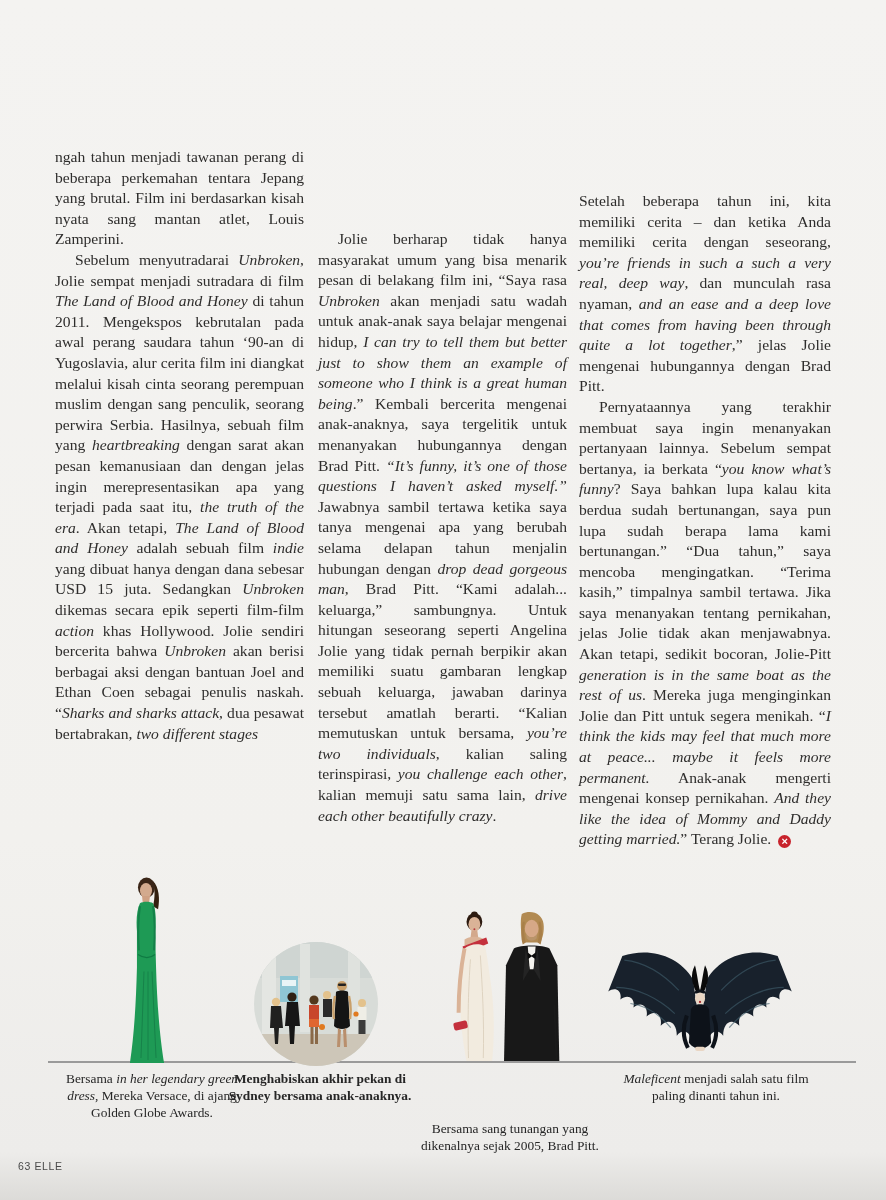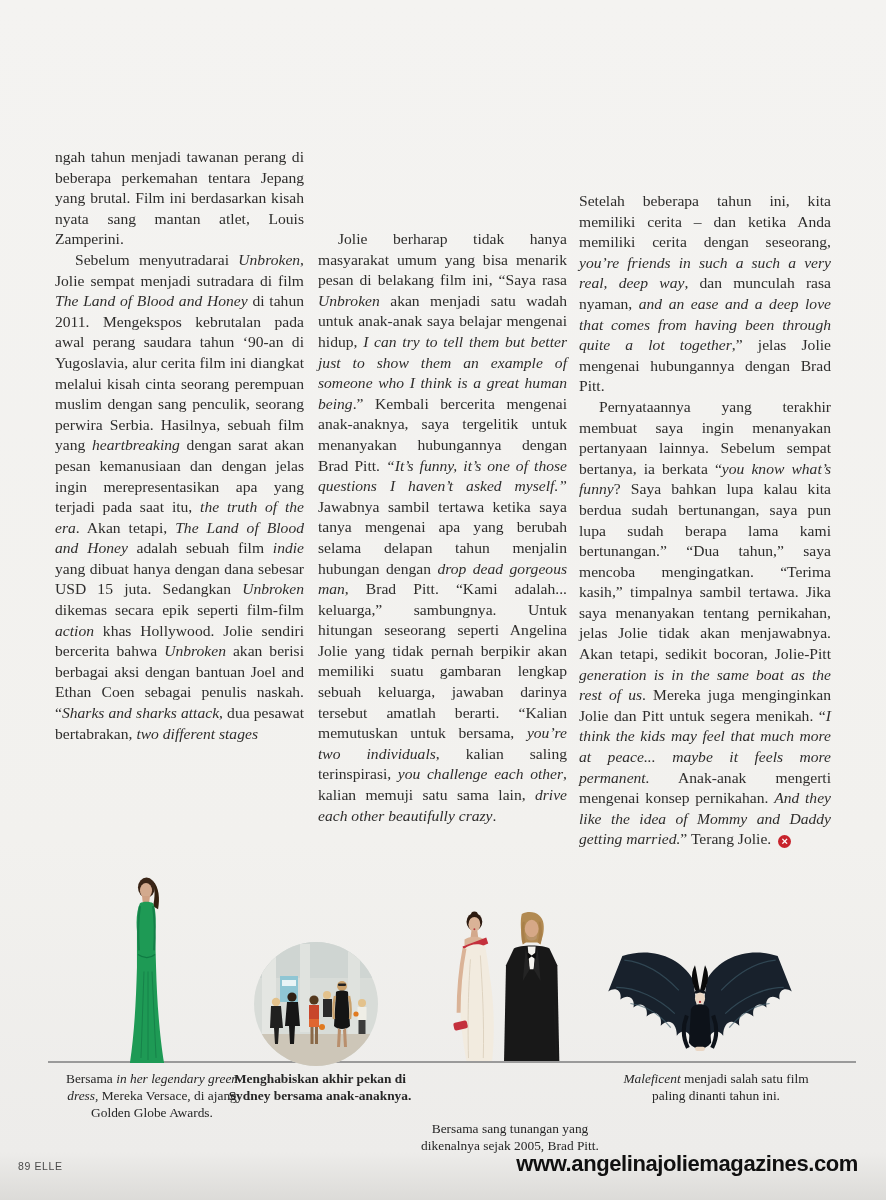--- a/index.html
+++ b/index.html
@@ -174,16 +174,15 @@
     </svg>
   </div>
 
   <div class="captions">
     <div class="caption cap-1"><span>Bersama </span><span class="it">in her legendary green dress</span><span>, Mereka Versace, di ajang Golden Globe Awards.</span></div>
     <div class="caption cap-2"><span>Menghabiskan akhir pekan di Sydney bersama anak-anaknya.</span></div>
     <div class="caption cap-3"><span>Bersama sang tunangan yang dikenalnya sejak 2005, Brad Pitt.</span></div>
     <div class="caption cap-4"><span class="it">Maleficent</span><span> menjadi salah satu film paling dinanti tahun ini.</span></div>
   </div>
 
-  <div class="folio">89 ELLE</div>
-  <a class="website" href="#">www.angelinajoliemagazines.com</a>
+  <div class="folio">63 ELLE</div>
 
 </div>
 
 </body></html>

